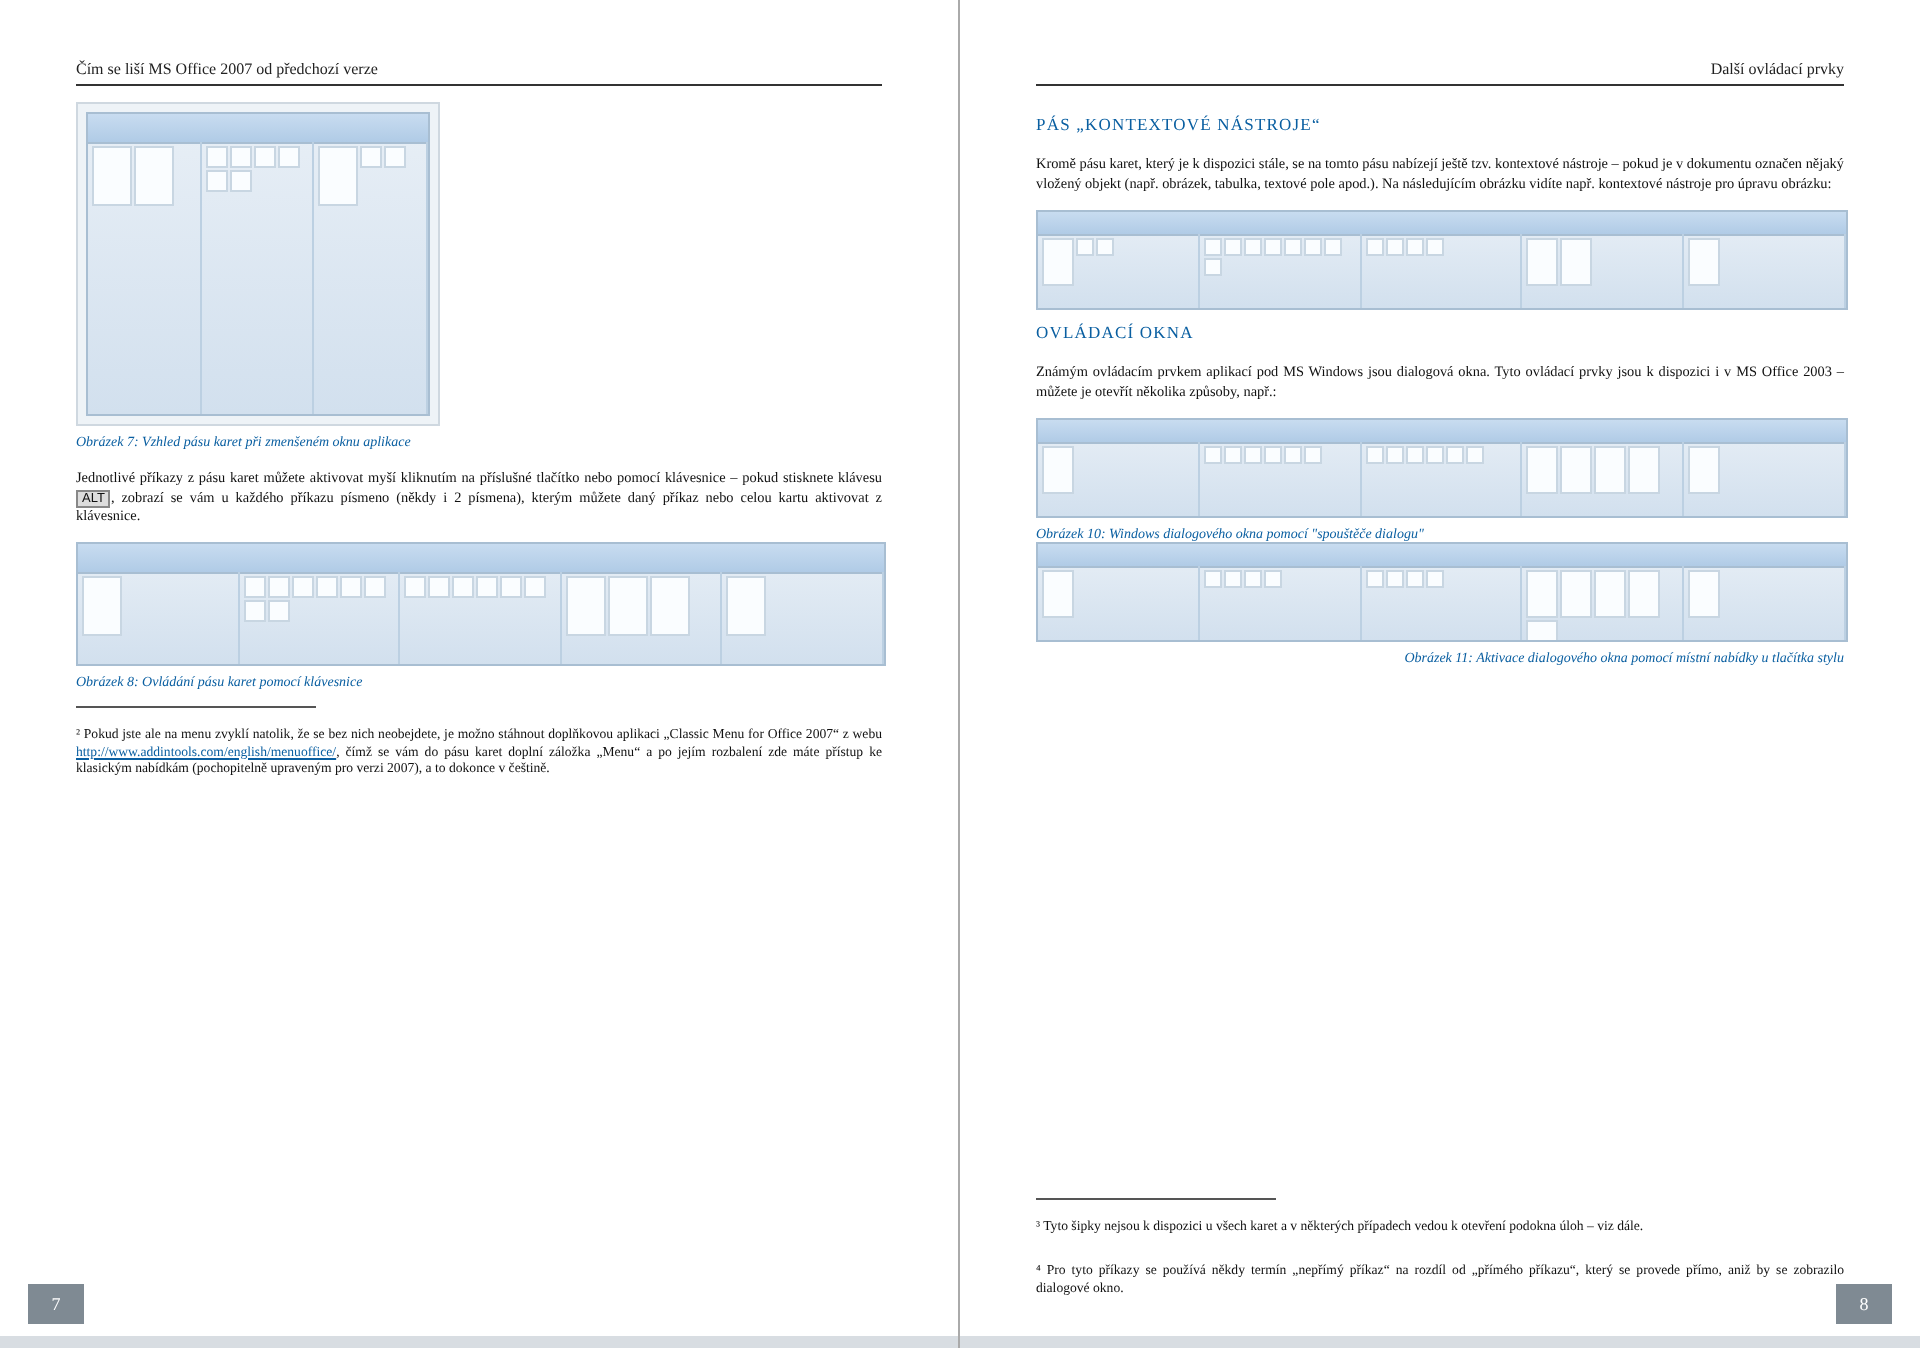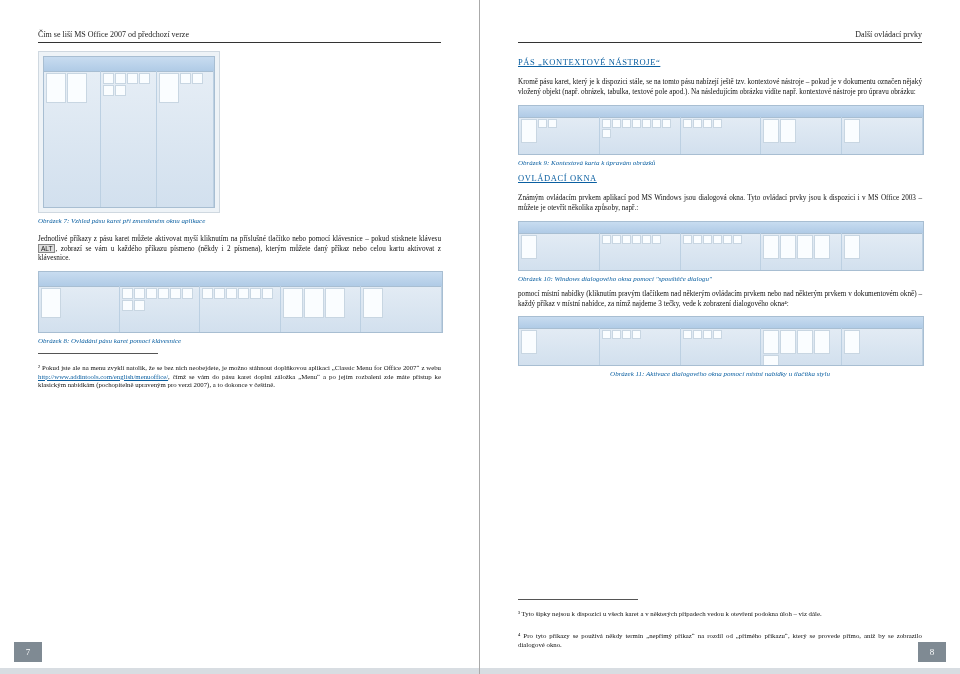--- a/index.html
+++ b/index.html
@@ -7,21 +7,21 @@
 .page { width: 480px; height: 674px; position: relative; box-sizing: border-box; padding: 30px 38px 18px 38px; display: flex; flex-direction: column; }
 .page-left { border-right: 1px solid #aaa; }
 .page-header { font-size: 8px; color: #222; margin-bottom: 3px; }
 .page-header.right { text-align: right; }
 .header-rule { border: none; border-top: 1px solid #333; margin: 0 0 8px 0; }
 .two-col { display: flex; gap: 12px; }
 .fig { background: #eef3f7; border: 1px solid #cfd8e0; display: flex; align-items: center; justify-content: center; font-size: 6px; color: #6a7a88; }
 .fig-tall { width: 180px; height: 160px; }
 .caption { font-size: 7px; font-style: italic; color: #0a5fa1; margin-top: 4px; }
 .h2 { font-size: 10px; color: #0a5fa1; font-weight: bold; letter-spacing: 0.5px; margin: 0 0 6px 0; }
-.h3 { font-size: 8.5px; color: #0a5fa1; letter-spacing: 0.6px; margin: 6px 0 4px 0; font-weight: normal; text-decoration: underline; }
+.h3 { font-size: 8.5px; color: #0a5fa1; letter-spacing: 0.6px; margin: 6px 0 4px 0; font-weight: normal; }
 .body-text { font-size: 7.2px; text-align: justify; line-height: 1.35; color: #111; }
 .footnote-rule { border: none; border-top: 1px solid #555; width: 120px; margin: 8px 0 3px 0; }
 .footnote { font-size: 6.8px; text-align: justify; line-height: 1.25; color: #111; }
 .page-num-box { position: absolute; bottom: 12px; width: 28px; height: 20px; background: #7f8a93; color: #fff; font-size: 9px; display: flex; align-items: center; justify-content: center; }
 .page-num-left { left: 14px; }
 .page-num-right { right: 14px; }
 .page-strip { position: absolute; bottom: 0; left: 0; right: 0; height: 6px; background: #d8dde2; }
 .link { color: #0a5fa1; text-decoration: underline; }
 .kbd { background: #ddd; border: 1px solid #888; padding: 0 2px; font-family: Arial, sans-serif; font-size: 6.5px; }
 .ribbon { width: 100%; height: 60px; background: linear-gradient(#e8eff6,#d2e0ee); border: 1px solid #a8bed2; position: relative; overflow: hidden; }
@@ -157,21 +157,20 @@
           </div>
         <div class="rg">
             <div class="btn big"></div>
             <div class="btn big"></div>
           </div>
         <div class="rg">
             <div class="btn big"></div>
           </div>
       </div>
     </div>
-    <div class="caption">Obrázek 9: Kontextová karta k úpravám obrázků</div>
 
     <div class="h3">OVLÁDACÍ OKNA</div>
     <p class="body-text">Známým ovládacím prvkem aplikací pod MS Windows jsou dialogová okna. Tyto ovládací prvky jsou k dispozici i v MS Office 2003 – můžete je otevřít několika způsoby, např.:</p>
 
     <div class="ribbon sm">
       <div class="ribbon-groups">
         <div class="rg">
             <div class="btn big"></div>
           </div>
         <div class="rg">
@@ -196,21 +195,20 @@
             <div class="btn big"></div>
             <div class="btn big"></div>
           </div>
         <div class="rg">
             <div class="btn big"></div>
           </div>
       </div>
     </div>
     <div class="caption">Obrázek 10: Windows dialogového okna pomocí "spouštěče dialogu"</div>
 
-    <p class="body-text">pomocí místní nabídky (kliknutím pravým tlačítkem nad některým ovládacím prvkem nebo nad některým prvkem v dokumentovém okně) – každý příkaz v místní nabídce, za nímž najdeme 3 tečky, vede k zobrazení dialogového okna⁴:</p>
 
     <div class="ribbon sm">
       <div class="ribbon-groups">
         <div class="rg">
             <div class="btn big"></div>
           </div>
         <div class="rg">
             <div class="btn"></div>
             <div class="btn"></div>
             <div class="btn"></div>
@@ -227,21 +225,21 @@
             <div class="btn big"></div>
             <div class="btn big"></div>
             <div class="btn big"></div>
             <div class="btn big"></div>
           </div>
         <div class="rg">
             <div class="btn big"></div>
           </div>
       </div>
     </div>
-    <div class="caption" style="text-align:center;">Obrázek 11: Aktivace dialogového okna pomocí místní nabídky u tlačítka stylu</div>
+    <div class="caption" style="text-align:right;">Obrázek 11: Aktivace dialogového okna pomocí místní nabídky u tlačítka stylu</div>
 
     <div class="spacer"></div>
     <hr class="footnote-rule">
     <p class="footnote">³ Tyto šipky nejsou k dispozici u všech karet a v některých případech vedou k otevření podokna úloh – viz dále.</p>
     <p class="footnote">⁴ Pro tyto příkazy se používá někdy termín „nepřímý příkaz“ na rozdíl od „přímého příkazu“, který se provede přímo, aniž by se zobrazilo dialogové okno.</p>
 
     <div class="page-strip"></div>
     <div class="page-num-box page-num-right">8</div>
   </div>
 </div>

